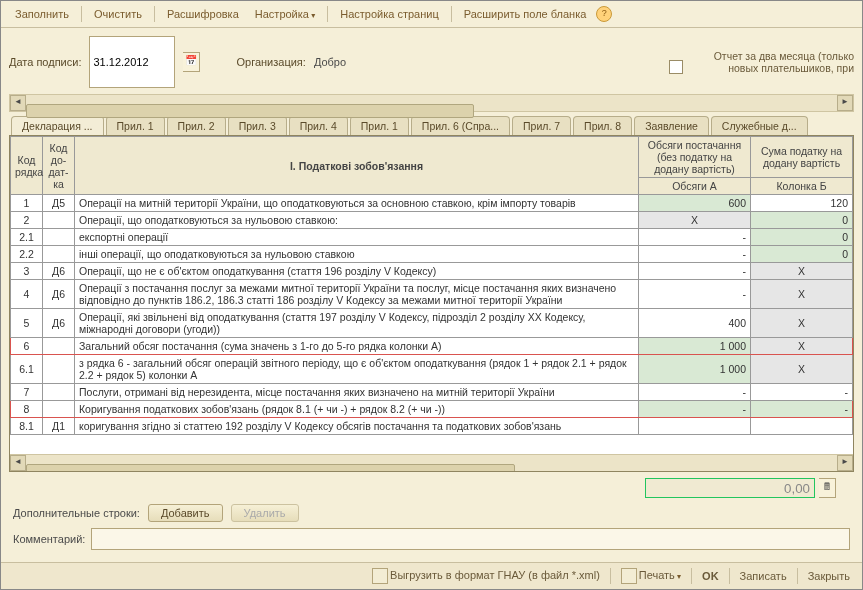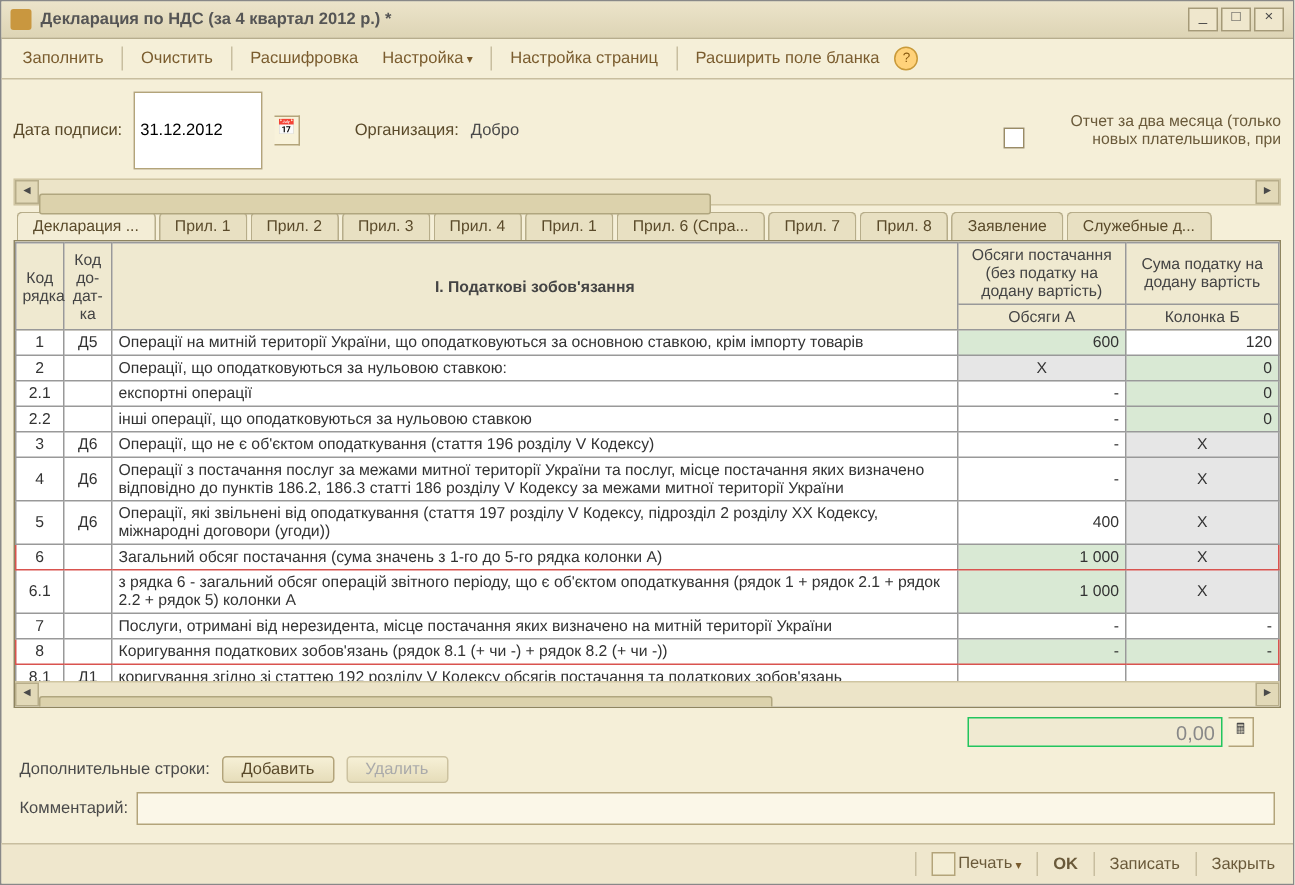--- a/index.html
+++ b/index.html
@@ -53,29 +53,20 @@
   .statusbar{height:26px;border-top:1px solid #c8be9f;display:flex;align-items:center;justify-content:flex-end;gap:4px;padding:0 8px;background:#efe7cd;}
   .sbtn{color:#6a5a3a;cursor:pointer;padding:2px 4px;}
   .sbtn.bold{font-weight:bold;}
   .sicon{width:14px;height:14px;border:1px solid #b3a47a;background:#f3edd4;display:inline-block;margin-right:2px;vertical-align:middle;}
   .section-title{text-align:center;font-weight:bold;}
 </style>
 </head>
 <body>
 
 <div class="window">
-  <div class="titlebar">
-    <div class="titlebar-icon"></div>
-    <div class="titlebar-text">Декларация по НДС (за 4 квартал 2012 р.) *</div>
-    <div class="titlebar-btns">
-      <span>_</span>
-      <span>□</span>
-      <span>×</span>
-    </div>
-  </div>
 
   <div class="toolbar">
     <span class="tbtn">Заполнить</span>
     <span class="sep"></span>
     <span class="tbtn">Очистить</span>
     <span class="sep"></span>
     <span class="tbtn">Расшифровка</span>
     <span class="tbtn drop">Настройка</span>
     <span class="sep"></span>
     <span class="tbtn">Настройка страниц</span>
@@ -252,20 +243,21 @@
         <span class="btn disabled">Удалить</span>
       </div>
       <div class="comment-row">
         <span>Комментарий:</span>
         <input class="comment-inp" style="">
       </div>
     </div>
   </div>
 
   <div class="statusbar">
+    <span class="sbtn"><span class="sicon"></span><span>Выгрузить в формат ГНАУ (в файл *.xml)</span></span>
     <span class="sep"></span>
     <span class="sbtn drop"><span class="sicon"></span><span>Печать</span></span>
     <span class="sep"></span>
     <span class="sbtn bold">OK</span>
     <span class="sep"></span>
     <span class="sbtn">Записать</span>
     <span class="sep"></span>
     <span class="sbtn">Закрыть</span>
   </div>
 </div>

